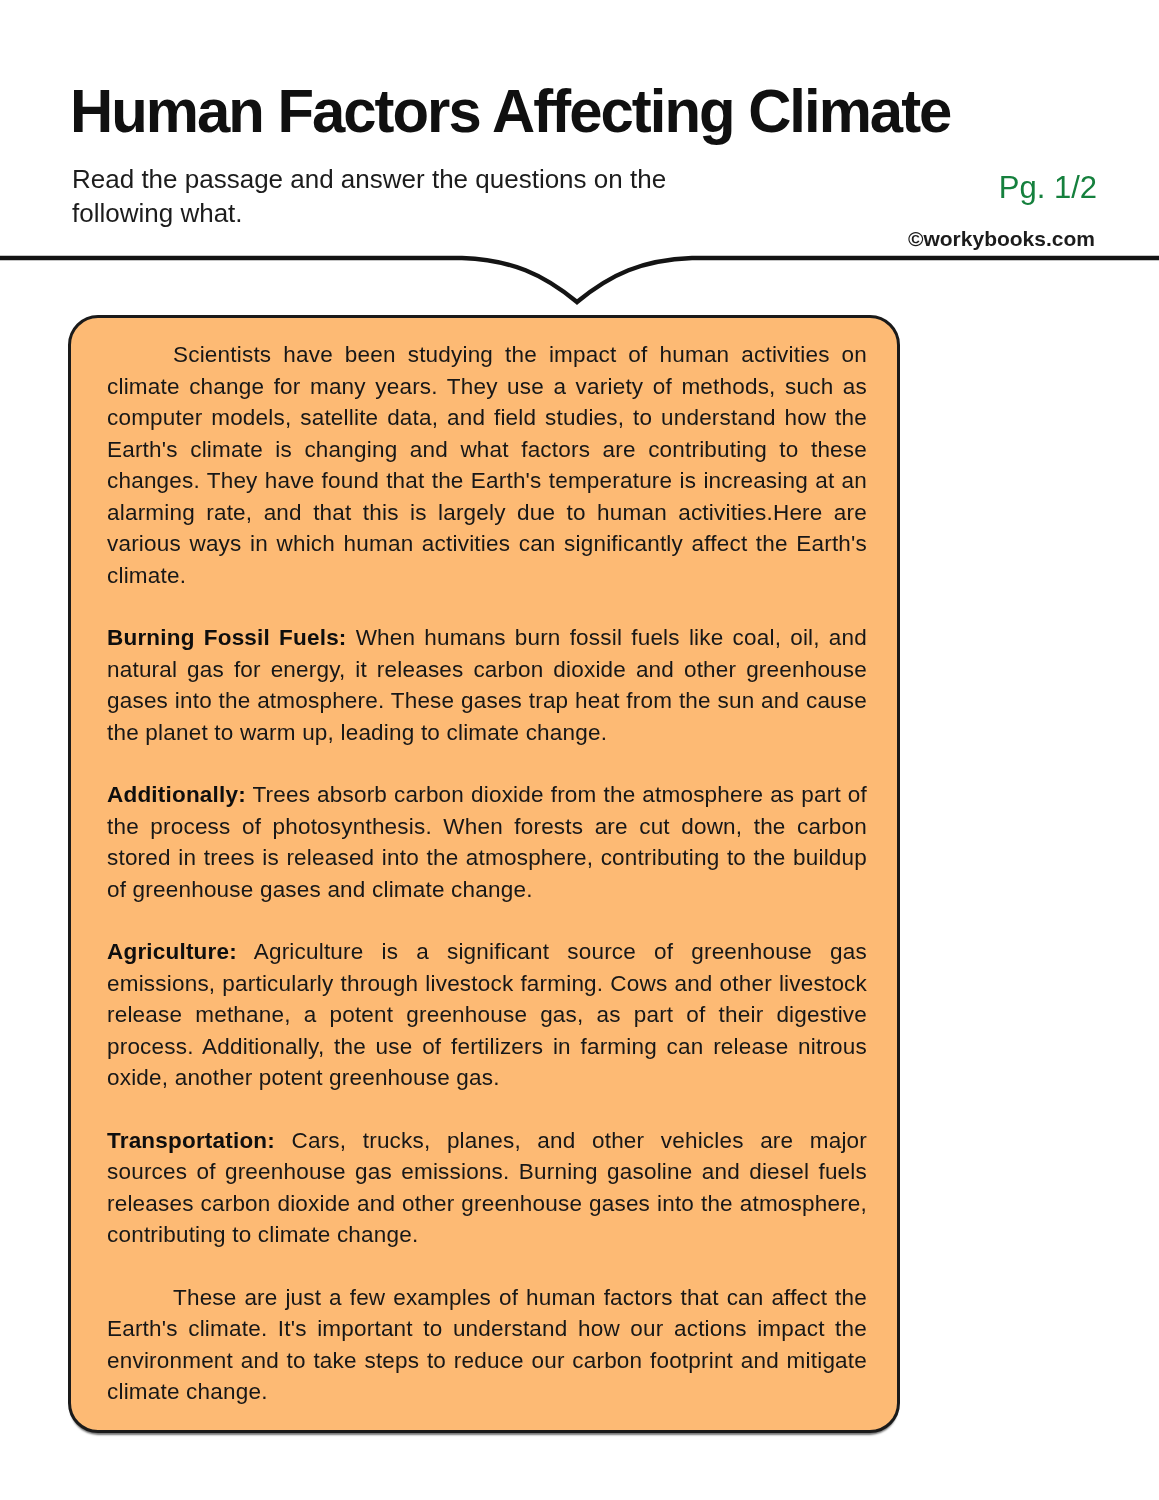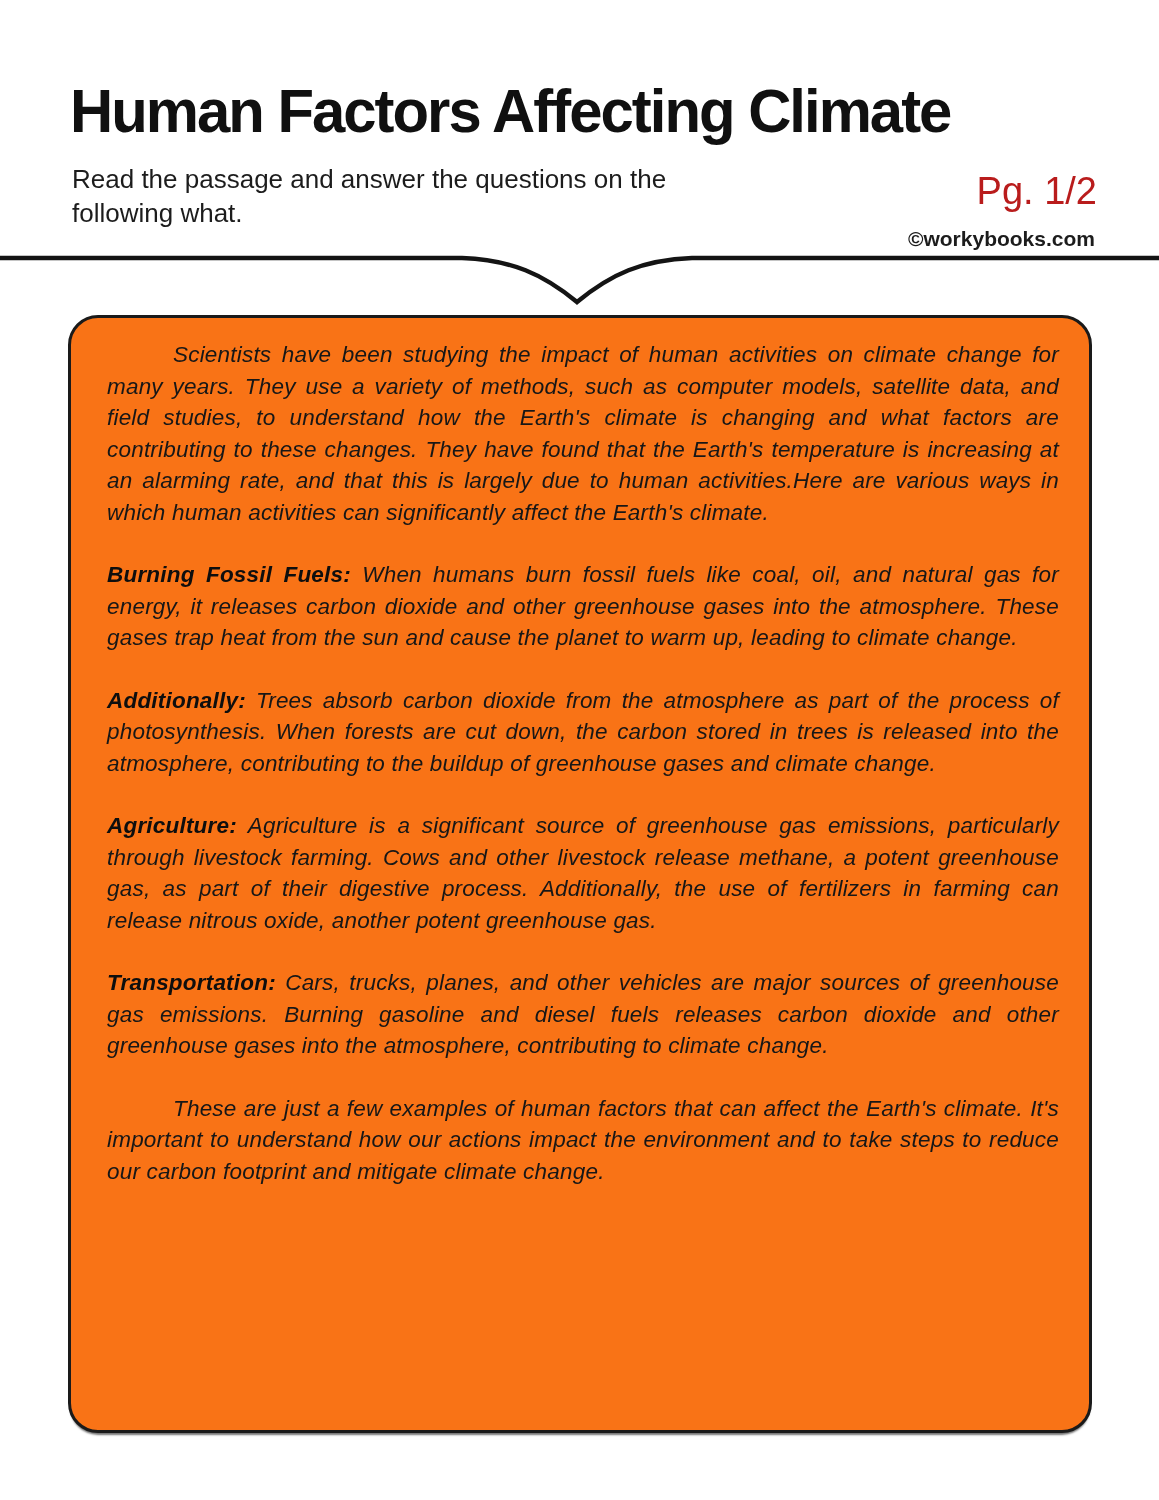--- a/index.html
+++ b/index.html
@@ -31,22 +31,22 @@
     top: 162px;
     width: 600px;
     font-size: 26px;
     line-height: 34px;
     color: #1c1c1c;
   }
   .page-number {
     position: absolute;
     right: 62px;
     top: 170px;
-    font-size: 38px;
-    color: #b91c1c;
+    font-size: 31px;
+    color: #15803d;
   }
   .copyright {
     position: absolute;
     right: 64px;
     top: 227px;
     font-size: 21px;
     color: #1c1c1c;
     font-weight: bold;
   }
   .divider {
@@ -54,29 +54,28 @@
     left: 0;
     top: 250px;
     width: 1159px;
     height: 60px;
     display: block;
   }
   .passage-box {
     position: absolute;
     left: 68px;
     top: 315px;
-    width: 1024px;
+    width: 832px;
     height: 1118px;
     border: 3px solid #1a1a1a;
     border-radius: 30px;
-    background: #f97316;
+    background: #fdba74;
     box-shadow: 0 4px 2px -2px rgba(0,0,0,0.55);
     padding: 21px 30px 20px 36px;
     overflow: hidden;
-    font-style: italic;
   }
   .para {
     font-size: 22.5px;
     line-height: 31.5px;
     letter-spacing: 0.2px;
     text-align: justify;
     color: #171717;
     margin-bottom: 31px;
   }
   .para.indent { text-indent: 66px; }

